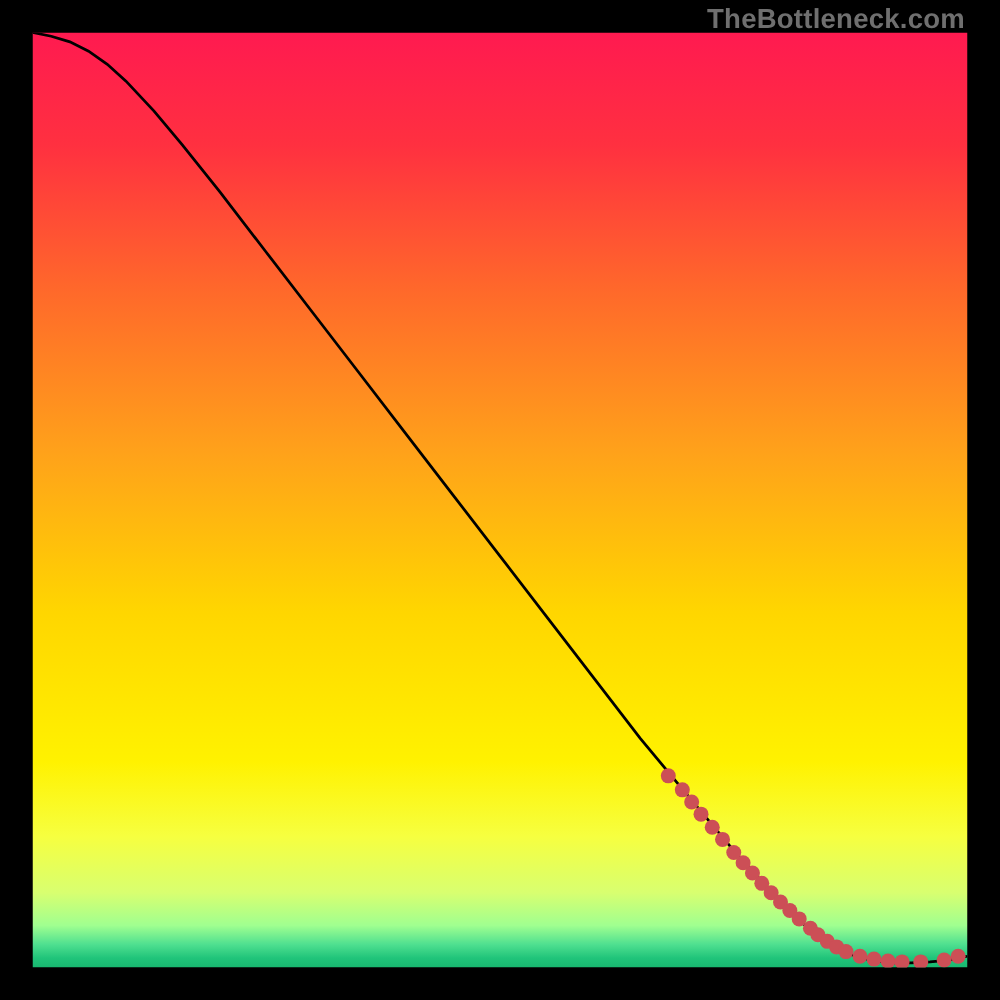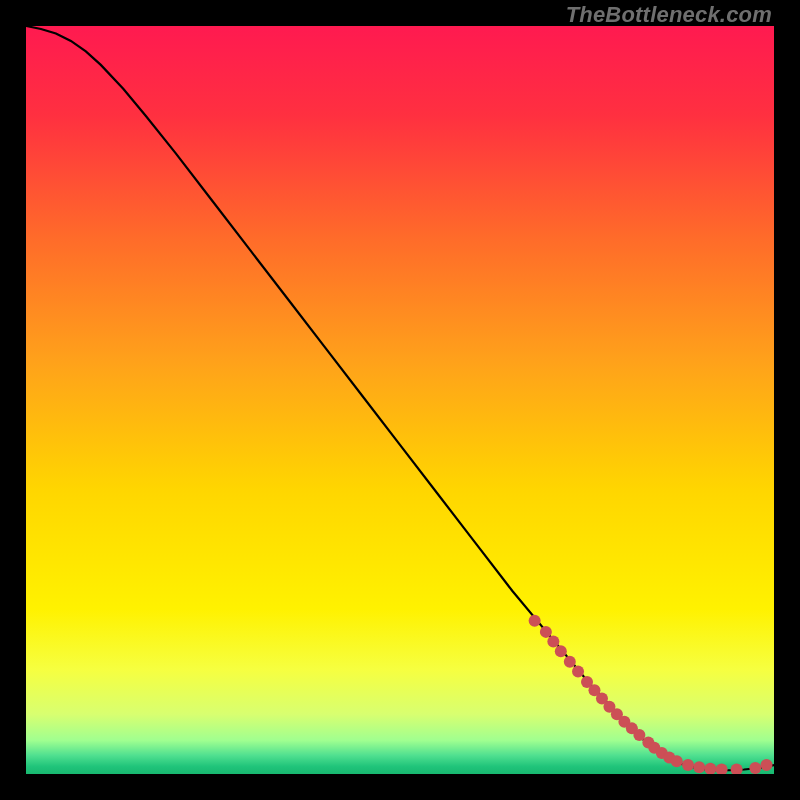--- a/index.html
+++ b/index.html
@@ -34,21 +34,20 @@
   }
   .watermark {
     position: absolute;
     top: 2px;
     right: 28px;
     font-size: 22px;
     font-weight: 600;
     color: #6f6f6f;
     letter-spacing: 0.2px;
     user-select: none;
-    font-style: italic;
   }
 </style>
 </head>
 <body>
 
 <div class="stage">
 
   <div class="plot">
 
     <svg viewBox="0 0 748 748" preserveAspectRatio="none">

